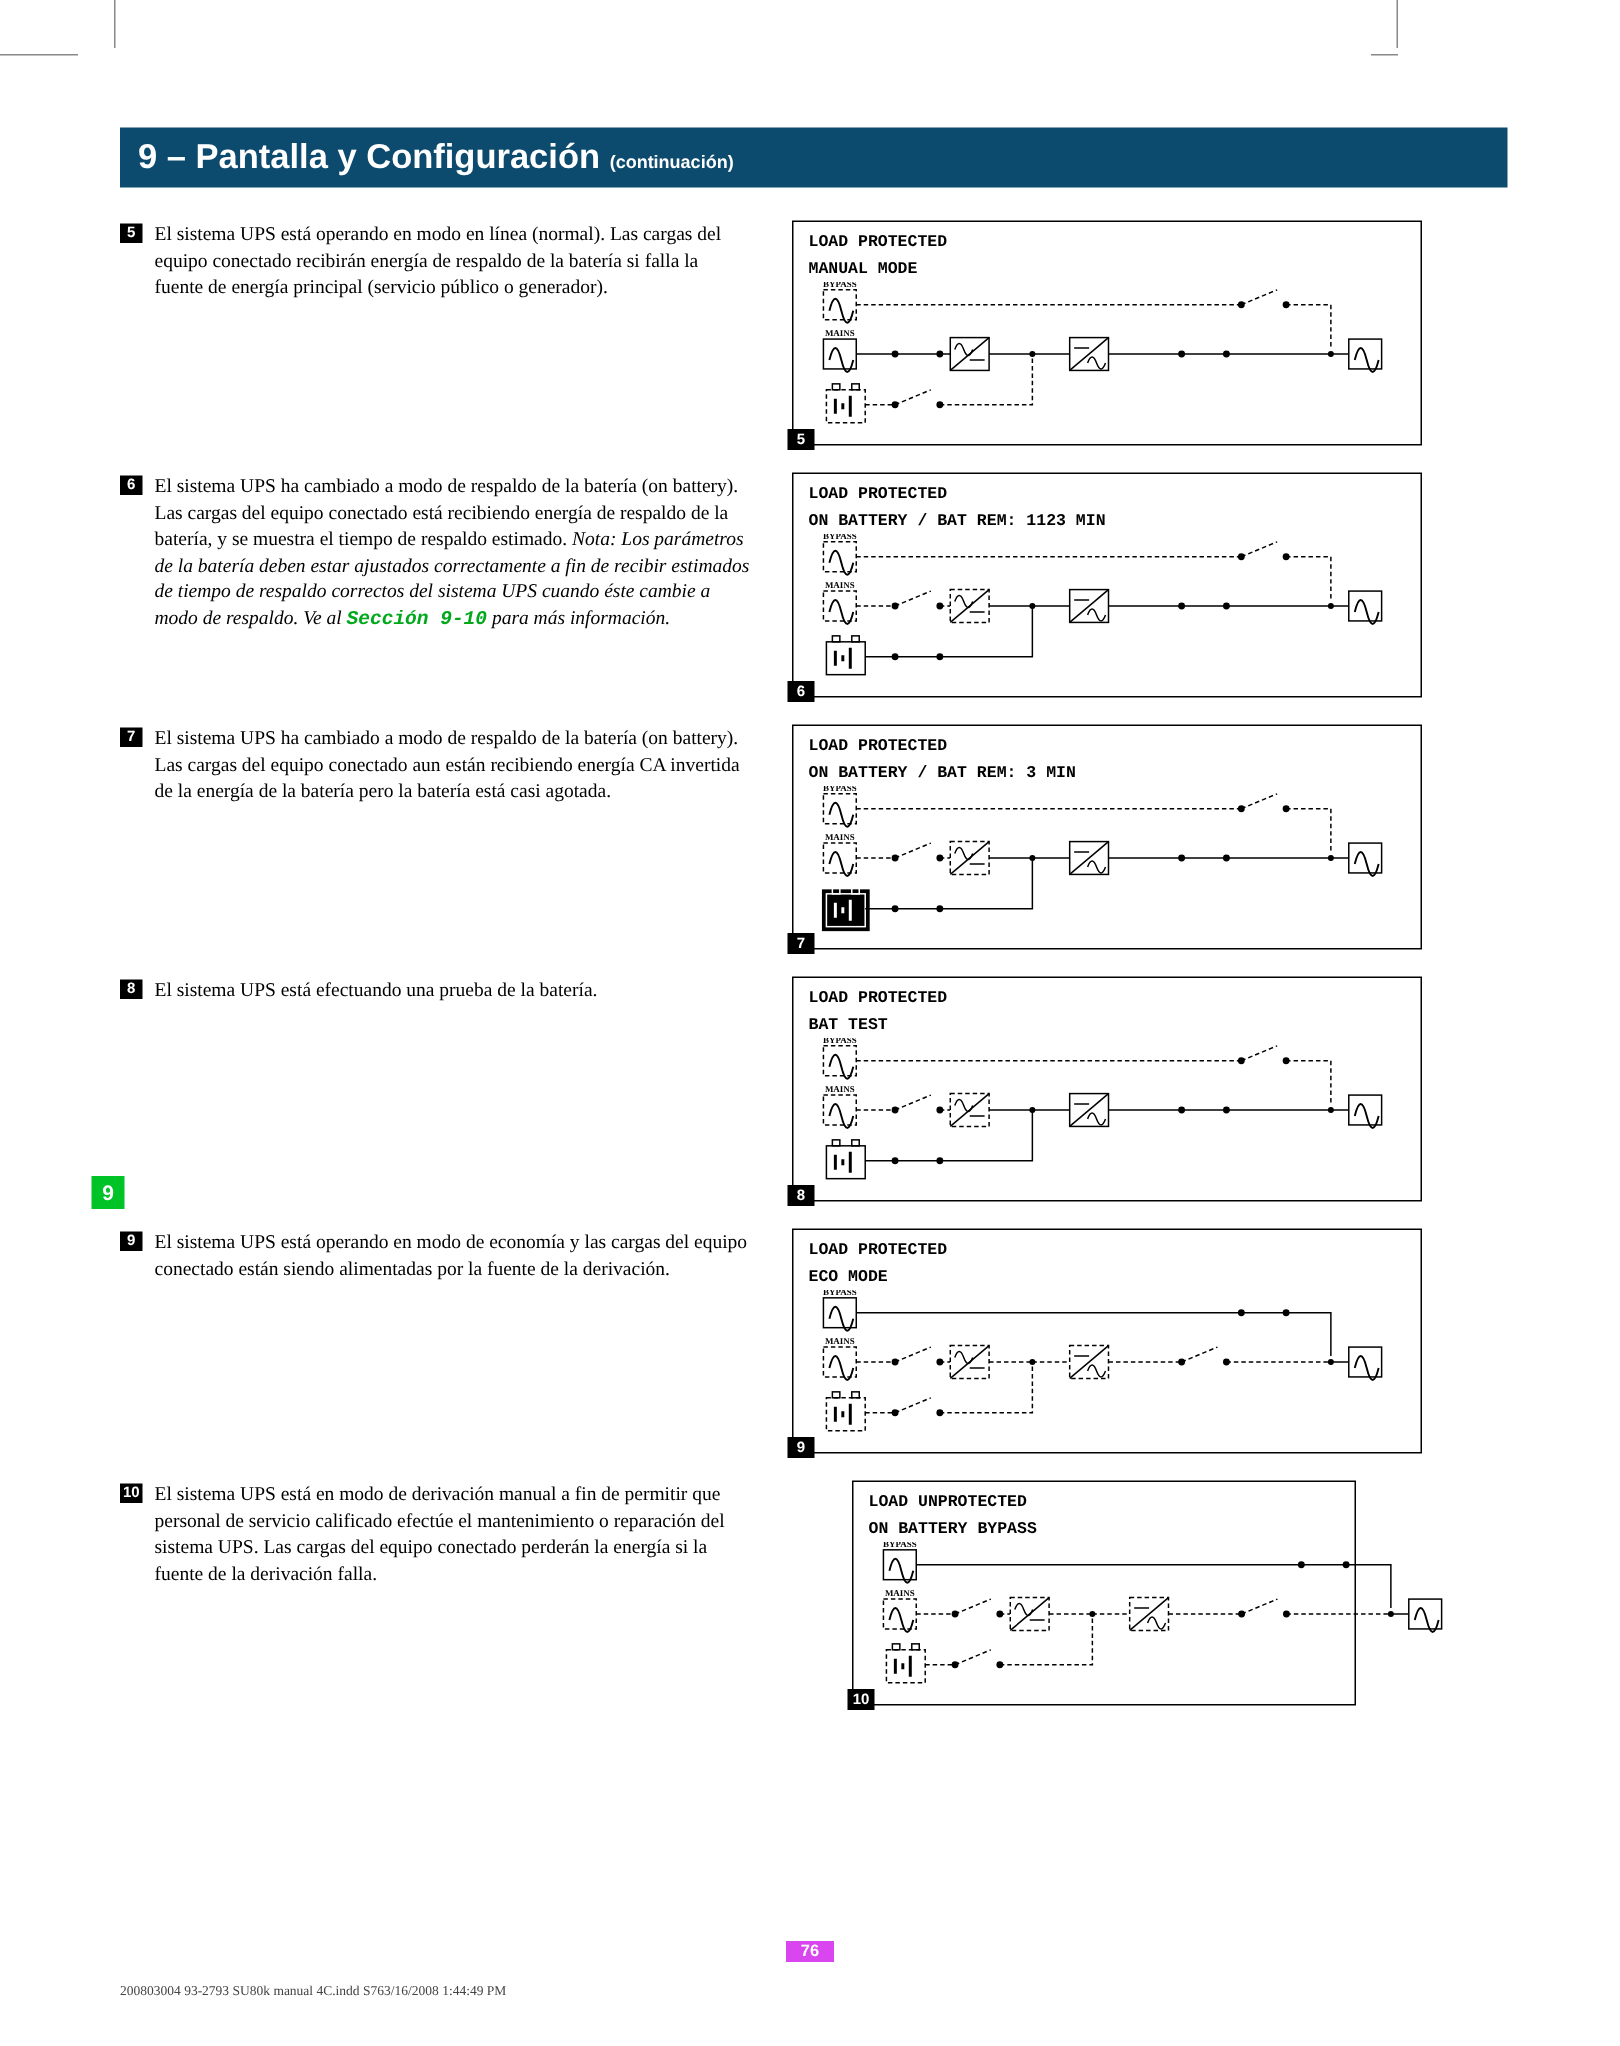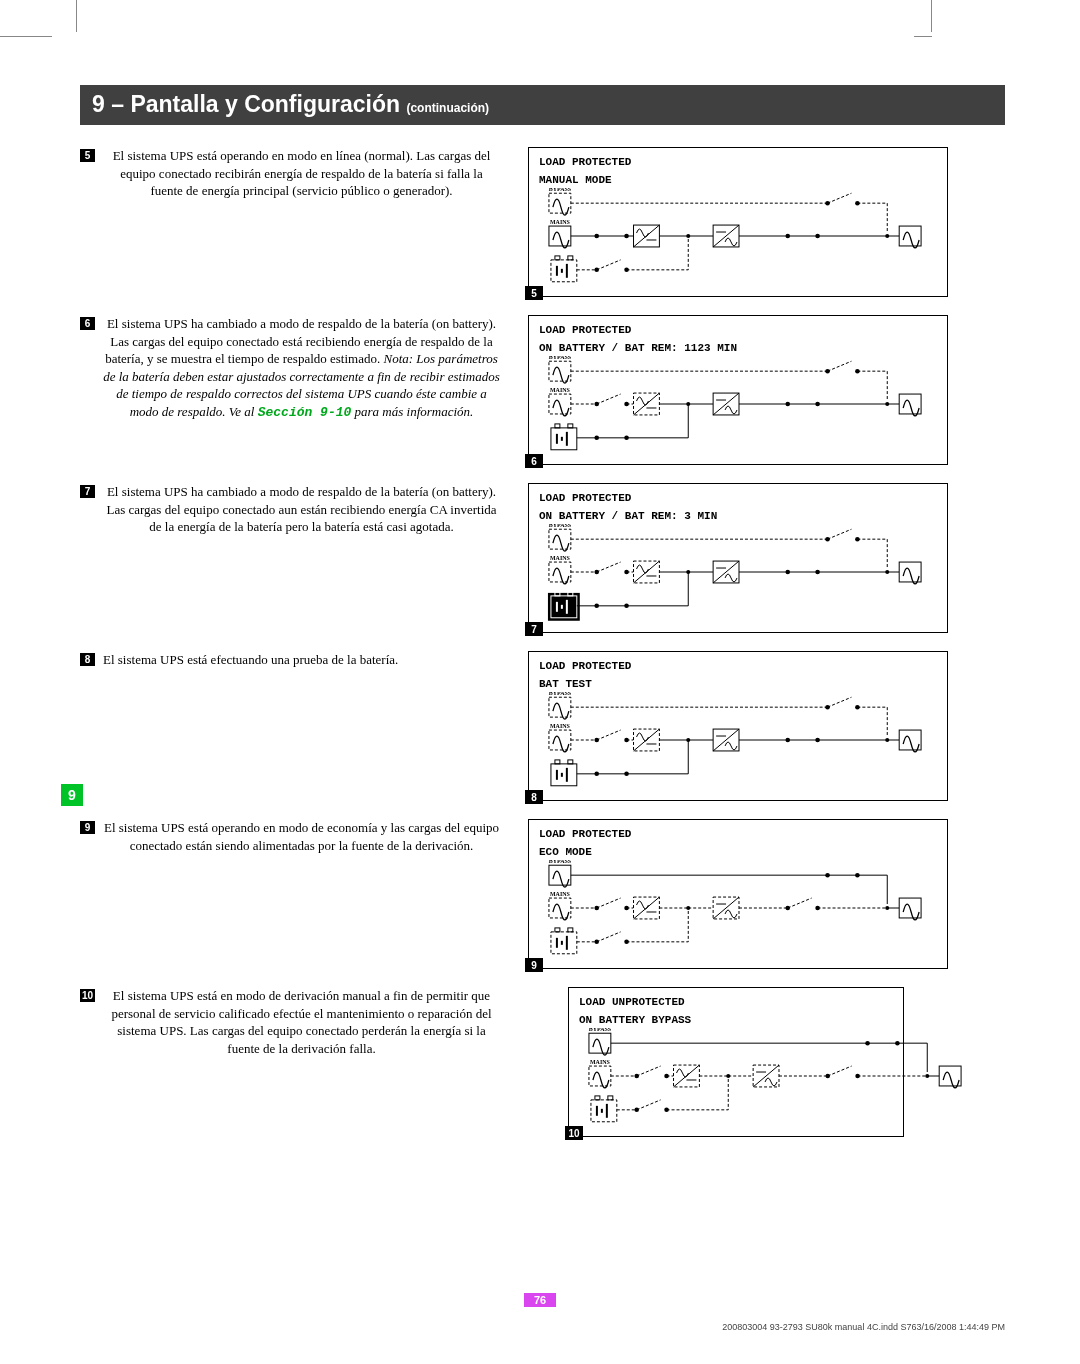--- a/index.html
+++ b/index.html
@@ -21,21 +21,21 @@
     box-sizing: border-box;
     padding: 85px 75px 40px 80px;
   }
   .crop-top-left, .crop-top-right, .crop-mid-left, .crop-mid-right { position: absolute; background: #888; }
   .crop-top-left  { top: 0; left: 76px; width: 1px; height: 32px; }
   .crop-mid-left  { top: 36px; left: 0; width: 52px; height: 1px; }
   .crop-top-right { top: 0; right: 148px; width: 1px; height: 32px; }
   .crop-mid-right { top: 36px; right: 148px; width: 18px; height: 1px; }
 
   .section-bar {
-    background: #404040;
+    background: #0c4a6e;
     color: #fff;
     padding: 6px 12px 7px 12px;
     font-family: Arial, Helvetica, sans-serif;
     font-weight: bold;
     font-size: 23px;
     margin-bottom: 22px;
   }
   .section-bar .cont { font-size: 12px; font-weight: bold; }
   .sub-bar {
     background: #d7f7d2;
@@ -80,21 +80,21 @@
     width: 15px;
     height: 13px;
     background: #000;
     color: #fff;
     font-family: Arial, Helvetica, sans-serif;
     font-size: 10px;
     font-weight: bold;
     flex: 0 0 auto;
     margin-top: 2px;
   }
-  .body-text { line-height: 1.35; text-align: center; }
+  .body-text { line-height: 1.35; }
   .body-text em { font-style: italic; }
   .link { color: #00a81b; font-weight: bold; font-style: italic; font-family: Liberation Mono, monospace; }
 
   .diagram-col {
     flex: 1;
     position: relative;
     margin-left: 28px;
   }
   .lcd {
     border: 1px solid #000;
@@ -140,25 +140,25 @@
     font-family: Arial, Helvetica, sans-serif;
     font-weight: bold;
     font-size: 11px;
     padding: 1px 10px;
   }
   .footer {
     position: absolute;
     left: 80px;
     right: 75px;
     bottom: 32px;
-    font-family: Liberation Sans, sans-serif;
+    font-family: Liberation Serif, serif;
     font-size: 9px;
     color: #444;
     display: flex;
-    justify-content: flex-end;
+    justify-content: flex-start;
   }
 </style>
 </head>
 <body>
 
 <div class="page">
   <div class="crop-top-left"></div>
   <div class="crop-mid-left"></div>
   <div class="crop-top-right"></div>
   <div class="crop-mid-right"></div>

